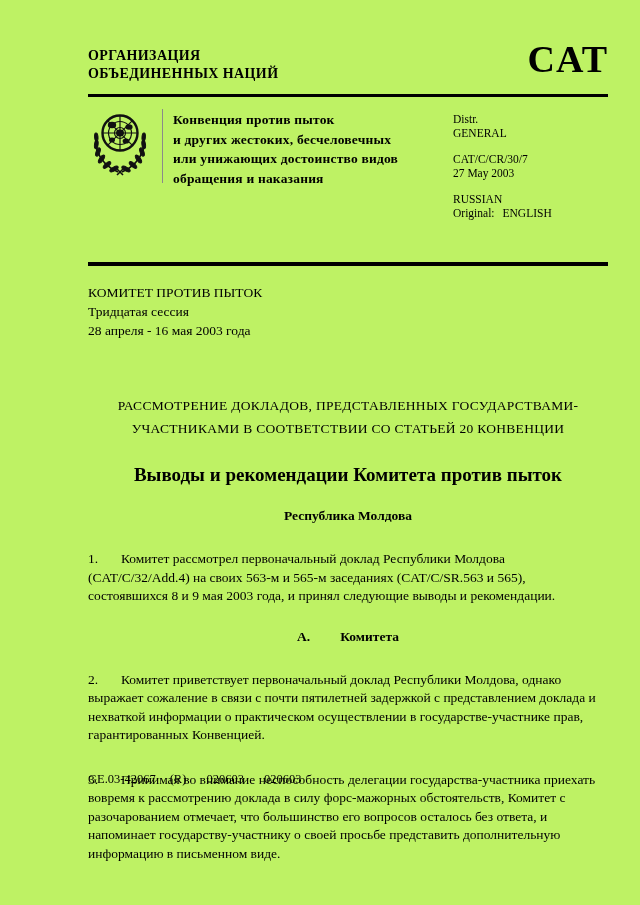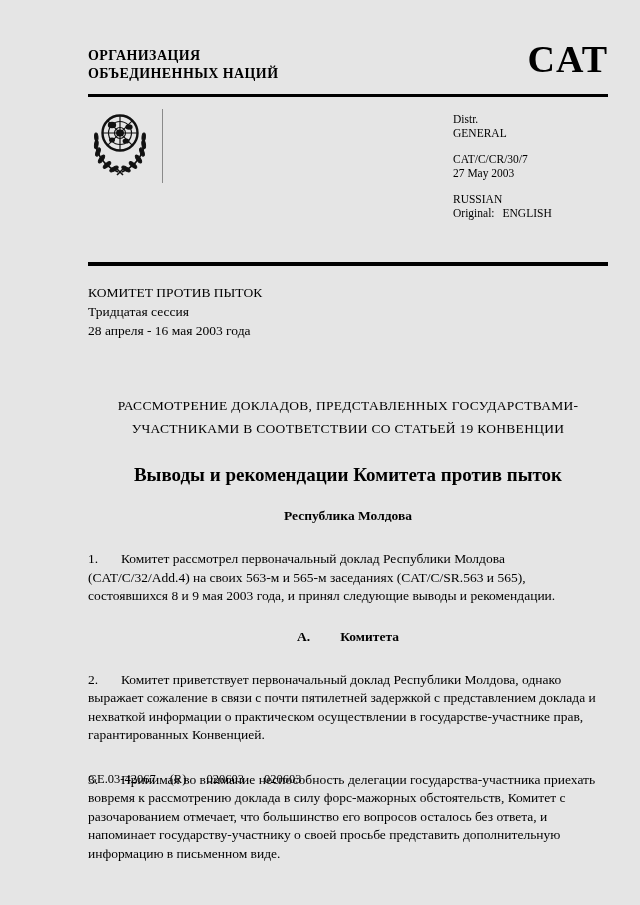--- a/index.html
+++ b/index.html
@@ -6,21 +6,21 @@
   html, body { margin: 0; padding: 0; }
   body {
     width: 640px; height: 905px;
     background: #ffffff;
     font-family: "Liberation Serif", serif;
     color: #000000;
   }
   .page {
     position: relative;
     width: 640px; height: 905px;
-    background: #e5e5e5;
+    background: #bef264;
     padding: 42px 32px 0 88px;
   }
   
   .header-row { display: flex; justify-content: space-between; align-items: flex-start; }
   .org-name {
     font-weight: bold; font-size: 14px; line-height: 17.5px;
     letter-spacing: 0.4px; padding-top: 5px;
   }
   .doc-symbol {
     font-weight: bold; font-size: 38px; line-height: 34px;
@@ -111,20 +111,26 @@
           <ellipse cx="50.5" cy="51" rx="4.6" ry="1.9" transform="rotate(55 50.5 51)"></ellipse>
           <ellipse cx="54" cy="44" rx="4.4" ry="1.9" transform="rotate(70 54 44)"></ellipse>
           <ellipse cx="55.7" cy="36.5" rx="4.2" ry="1.8" transform="rotate(82 55.7 36.5)"></ellipse>
           <ellipse cx="55.7" cy="29" rx="4" ry="1.7" transform="rotate(95 55.7 29)"></ellipse>
           <line x1="29" y1="67" x2="35" y2="61" stroke-width="1.6"></line>
           <line x1="35" y1="67" x2="29" y2="61" stroke-width="1.6"></line>
         </g>
       </svg>
     </div>
     <div class="v-divider"></div>
+    <div class="convention">
+      <div>Конвенция против пыток</div>
+      <div>и других жестоких, бесчеловечных</div>
+      <div>или унижающих достоинство видов</div>
+      <div>обращения и наказания</div>
+    </div>
     <div class="distr-block">
       <div class="distr-group">
         <div>Distr.</div>
         <div>GENERAL</div>
       </div>
       <div class="distr-group">
         <div>CAT/C/CR/30/7</div>
         <div>27 May 2003</div>
       </div>
       <div class="distr-group">
@@ -137,21 +143,21 @@
   <hr class="rule2">
 
   <div class="committee">
     <div>КОМИТЕТ ПРОТИВ ПЫТОК</div>
     <div>Тридцатая сессия</div>
     <div>28 апреля - 16 мая 2003 года</div>
   </div>
 
   <div class="main-title">
     <div>РАССМОТРЕНИЕ ДОКЛАДОВ, ПРЕДСТАВЛЕННЫХ ГОСУДАРСТВАМИ-</div>
-    <div>УЧАСТНИКАМИ В СООТВЕТСТВИИ СО СТАТЬЕЙ 19 КОНВЕНЦИИ</div>
+    <div>УЧАСТНИКАМИ В СООТВЕТСТВИИ СО СТАТЬЕЙ 20 КОНВЕНЦИИ</div>
   </div>
   <div class="subtitle">Выводы и рекомендации Комитета против пыток</div>
   <div class="country">Республика Молдова</div>
 
   <p class="para"><span class="pnum">1.</span><span>Комитет рассмотрел первоначальный доклад Республики Молдова (CAT/C/32/Add.4) на своих 563-м и 565-м заседаниях (CAT/C/SR.563 и 565), состоявшихся 8 и 9 мая 2003 года, и принял следующие выводы и рекомендации.</span></p>
 
   <div class="section-heading"><span class="sec-letter">A.</span><span>Комитета</span></div>
 
   <p class="para"><span class="pnum">2.</span><span>Комитет приветствует первоначальный доклад Республики Молдова, однако выражает сожаление в связи с почти пятилетней задержкой с представлением доклада и нехваткой информации о практическом осуществлении в государстве-участнике прав, гарантированных Конвенцией.</span></p>
 

